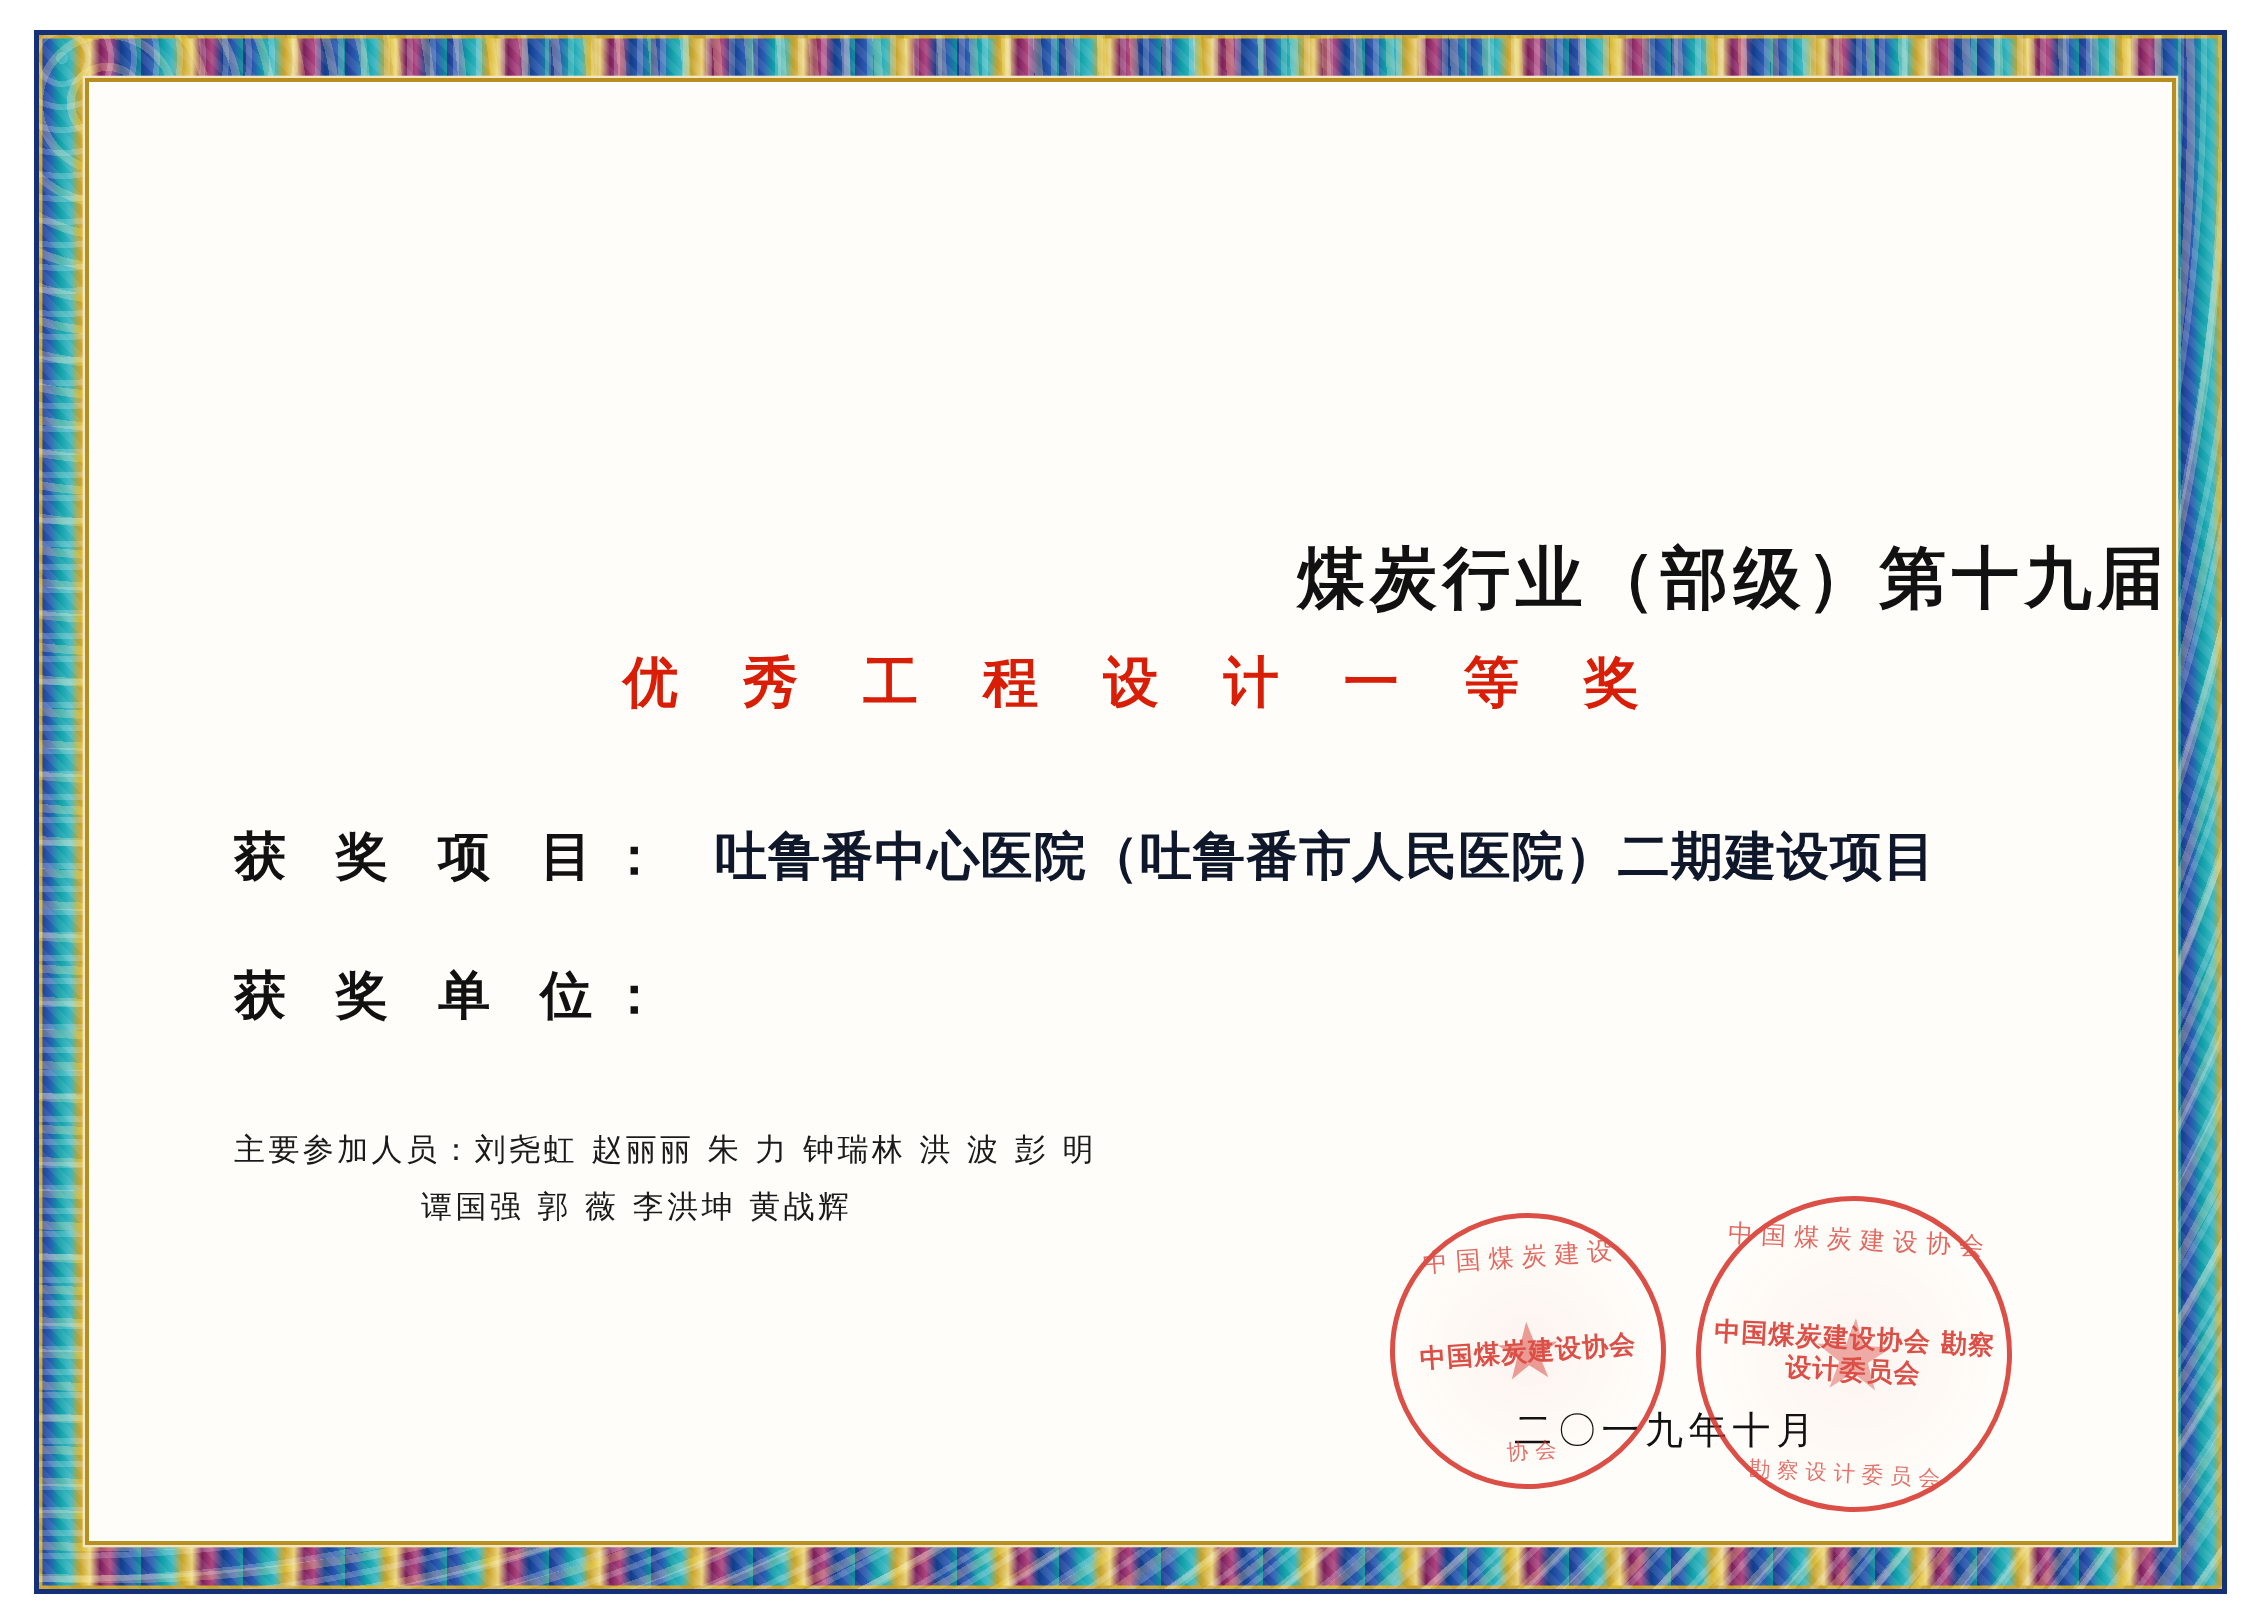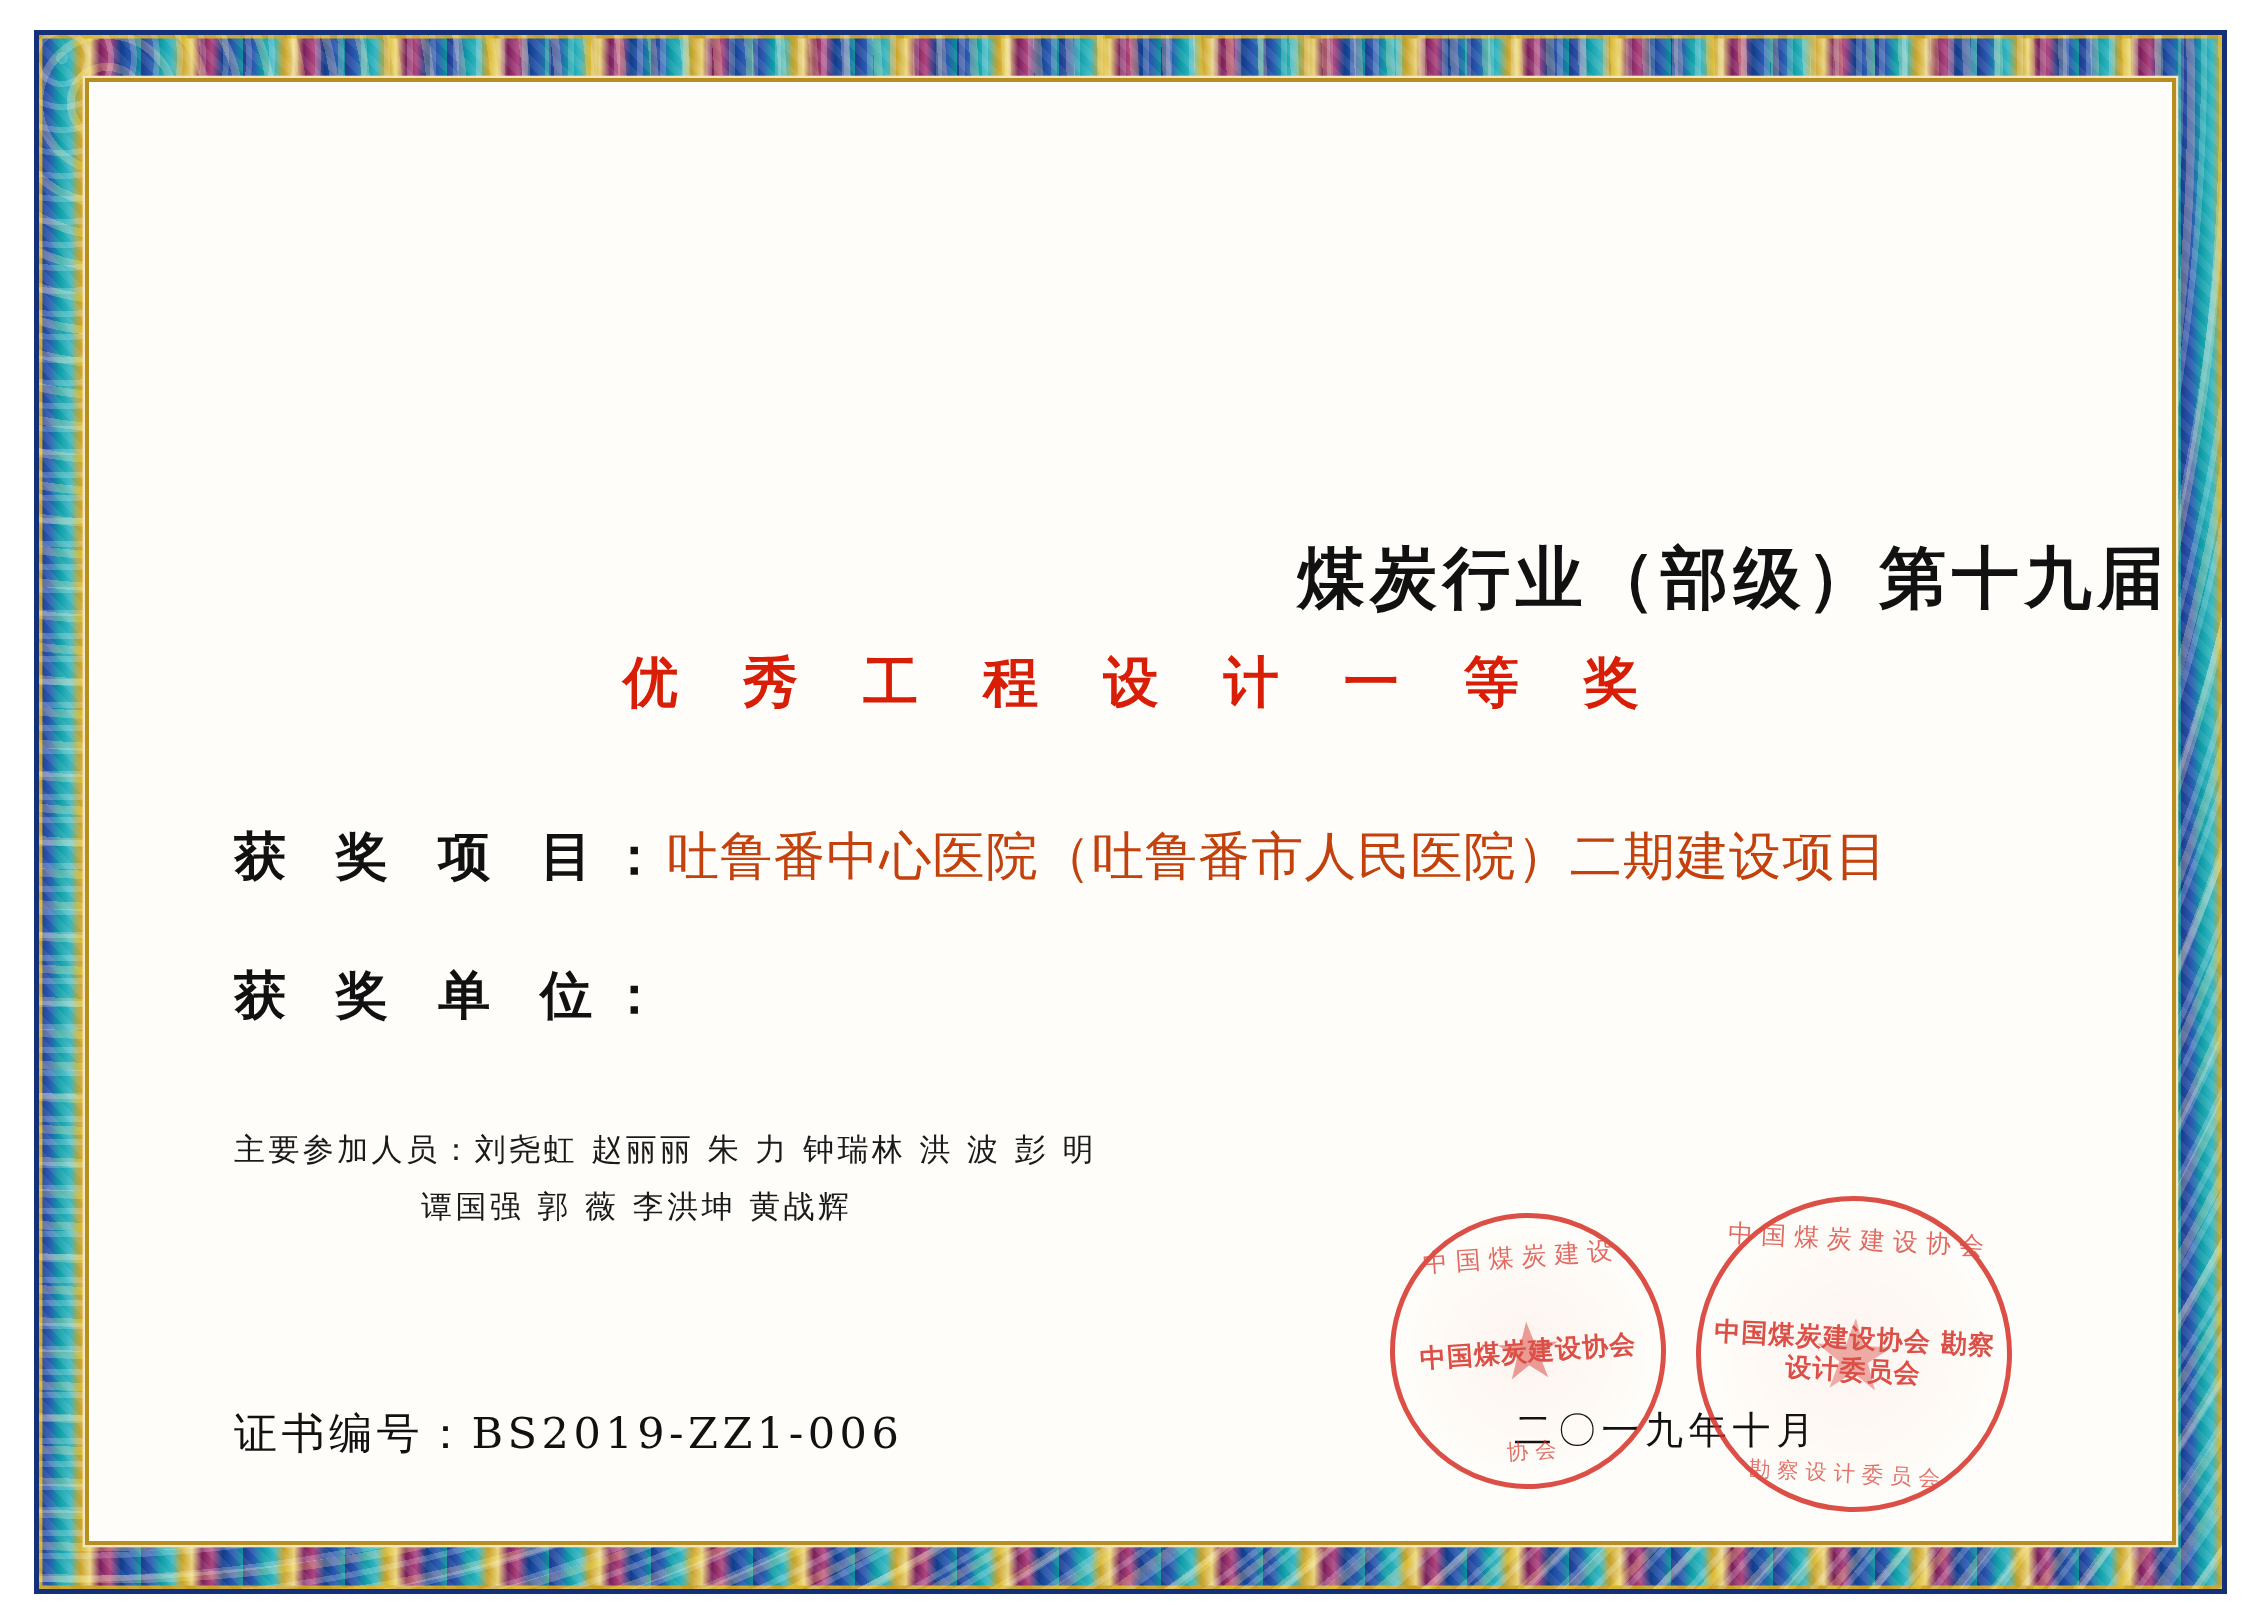--- a/index.html
+++ b/index.html
@@ -143,23 +143,24 @@
   .field-colon {
     font-family: "DejaVu Serif", "Liberation Serif", serif;
     font-size: 52px;
     font-weight: 600;
     color: #111111;
     margin-right: 6.8px;
   }
   .field-value {
     font-family: "DejaVu Serif", "Liberation Serif", serif;
     font-size: 52px;
-    font-weight: 400;
+    font-weight: 700;
     letter-spacing: 1.1px;
-    color: #c2410c;
+    color: #0f172a;
+    margin-left: 48px;
   }
 
   .participants {
     position: absolute;
     left: 142px;
     top: 1031px;
     width: 1303px;
     font-family: "DejaVu Serif", "Liberation Serif", serif;
     color: #1a1a1a;
   }
@@ -289,21 +290,20 @@
     <div class="field-row unit">
       <span class="field-label">获 奖 单 位</span>
       <span class="field-colon">：</span>
     </div>
 
     <div class="participants">
       <div class="participants-line first">主要参加人员：刘尧虹  赵丽丽  朱  力  钟瑞林  洪  波  彭  明</div>
       <div class="participants-line second">谭国强  郭  薇  李洪坤  黄战辉</div>
     </div>
 
-    <div class="cert-number">证书编号：BS2019-ZZ1-006</div>
 
     <div class="issue-date">二〇一九年十月</div>
 
     <div class="seal seal-left">
       <span class="seal-arc-top">中国煤炭建设</span>
       <span class="seal-star">★</span>
       <span class="seal-center-text">中国煤炭建设协会</span>
       <span class="seal-arc-bottom">协会</span>
     </div>
 

